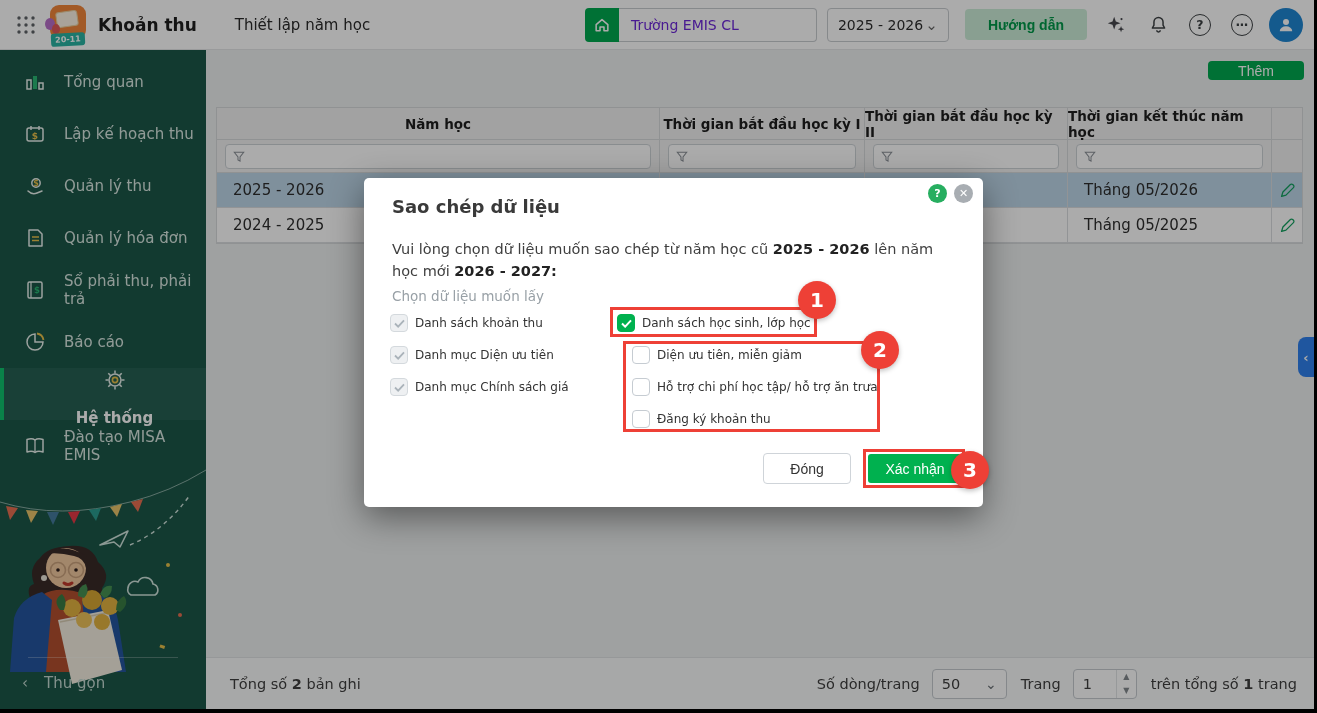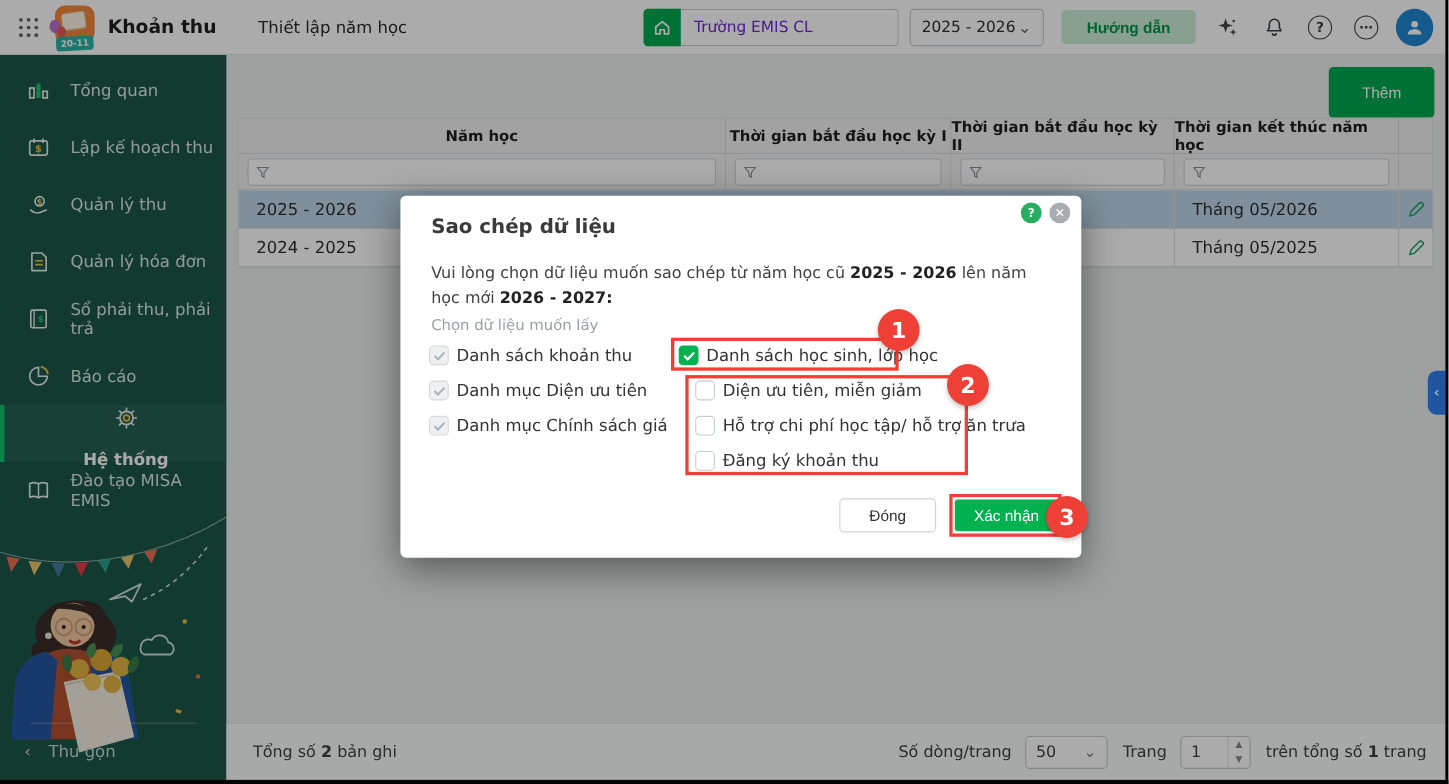--- a/index.html
+++ b/index.html
@@ -43,21 +43,21 @@
                cursor:pointer; border-left:4px solid transparent; }
   .menu-item.active { background:#266052; border-left:4px solid #10c26e; color:#ffffff; font-weight:bold;flex-direction:column; }
   .menu-item .micon { width:24px; height:24px; flex:0 0 24px; display:flex; align-items:center; justify-content:center; }
   .illustration { position:absolute; left:0; top:400px; width:206px; height:250px; pointer-events:none; }
   .collapse-row { position:absolute; left:0; right:0; bottom:8px; height:44px; display:flex; align-items:center;
                   gap:16px; padding-left:22px; color:#c3d9d1; font-size:15px; cursor:pointer; }
   .collapse-row .divider { position:absolute; top:-4px; left:28px; right:28px; height:1px; background:rgba(255,255,255,0.25); }
 
   
   .content { position:absolute; left:206px; top:50px; right:0; bottom:0; background:#eef0f1; z-index:1; }
-  .add-btn { position:absolute; right:13px; top:11px; width:96px; height:46px; background:#00a94f; color:#fff;
+  .add-btn { position:absolute; right:13px; top:11px; width:96px; height:19px; background:#00a94f; color:#fff;
              border:none; border-radius:4px; font-size:14px; cursor:pointer; }
   .table { position:absolute; left:10px; top:57px; width:1087px; border:1px solid #d7dadc; background:#fff; }
   .grid-row { display:grid; grid-template-columns:443px 205px 203px 204px 30px; }
   .th { height:32px; background:#f2f2f2; border-right:1px solid #d7dadc; border-bottom:1px solid #d7dadc;
         display:flex; align-items:center; justify-content:center; font-size:13.5px; font-weight:bold; color:#1f1f1f; }
   .th:last-child { border-right:none; }
   .filter-cell { height:33px; background:#f2f2f2; border-right:1px solid #d7dadc; border-bottom:1px solid #d7dadc; padding:4px 8px; }
   .filter-cell:last-child { border-right:none; }
   .filter-input { height:25px; background:#fff; border:1px solid #cdd2d6; border-radius:4px; display:flex; align-items:center; padding:0 7px; cursor:text; }
   .data-row { height:35px; background:#fff; cursor:pointer; }
@@ -92,21 +92,21 @@
   .modal-title { position:absolute; left:28px; top:18px; font-size:18px; font-weight:bold; color:#3a3a3a; }
   .modal-topicons { position:absolute; top:6px; right:10px; display:flex; gap:7px; }
   .m-ico { width:19px; height:19px; border-radius:50%; color:#fff; font-size:11px; font-weight:bold;
            display:flex; align-items:center; justify-content:center; cursor:pointer; }
   .m-ico.help { background:#27ae60; }
   .m-ico.close { background:#a8adb2; }
   .modal-body { position:absolute; left:28px; top:60px; width:570px; font-size:14.5px; color:#3f3f3f; line-height:1.55; }
   .modal-body b { color:#222; }
   .section-label { position:absolute; left:28px; top:110px; font-size:13.5px; color:#98a0a6; }
   .opt { position:absolute; display:flex; align-items:center; gap:7px; cursor:pointer; }
-  .opt-label { font-size:15px; color:#333; white-space:nowrap; }
+  .opt-label { font-size:12px; color:#333; white-space:nowrap; }
   .cb { width:18px; height:18px; border-radius:4px; flex:0 0 18px; display:flex; align-items:center; justify-content:center; }
   .cb.disabled { background:#eef0f2; border:1.5px solid #d4d9dd; }
   .cb.green { background:#00b14f; border:1.5px solid #00b14f; }
   .cb.empty { background:#fff; border:1.5px solid #c6ccd2; }
   .btn-close { position:absolute; left:399px; top:275px; width:88px; height:31px; background:#fff; border:1px solid #cfd4d9;
                border-radius:4px; font-size:14px; color:#333; cursor:pointer; }
   .btn-confirm { position:absolute; left:504px; top:276px; width:94px; height:29px; background:#00b14f; border:none;
                  border-radius:3px; font-size:14px; color:#fff; cursor:pointer; }
 
   

